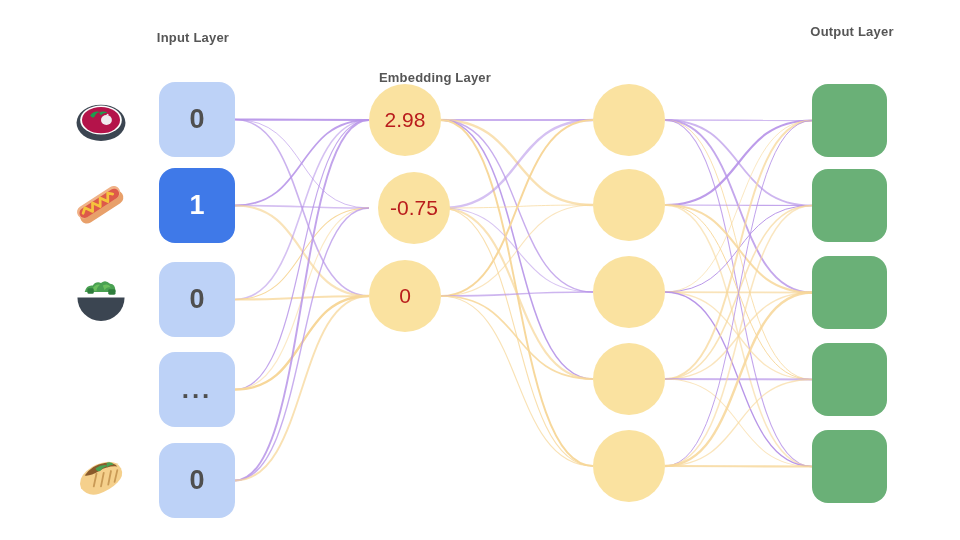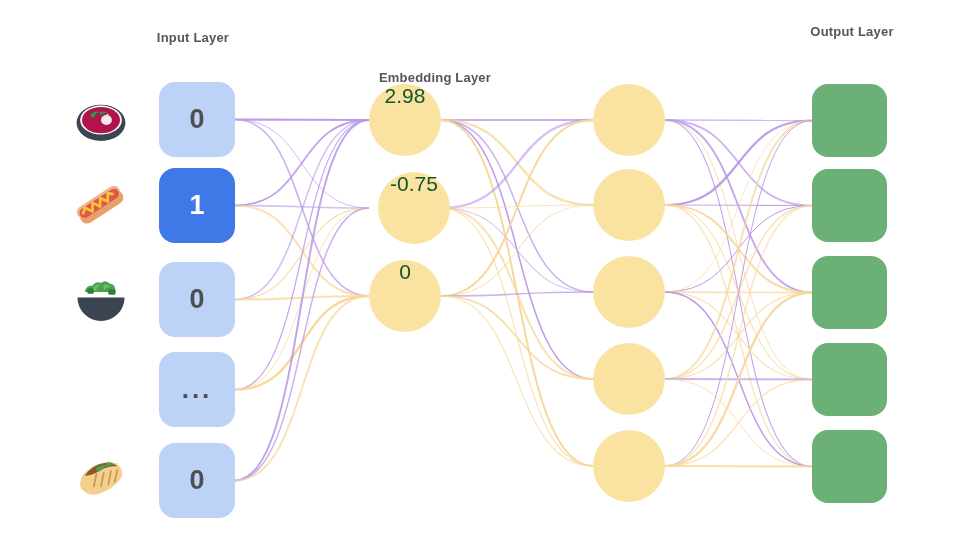--- a/index.html
+++ b/index.html
@@ -83,26 +83,26 @@
 
   
   .embed-node {
     position: absolute;
     width: 72px;
     height: 72px;
     border-radius: 50%;
     background: #fae2a0;
     z-index: 3;
     display: flex;
-    align-items: flex-start;
+    align-items: center;
     justify-content: center;
     font-family: "Liberation Sans", sans-serif;
     font-size: 21px;
     font-weight: normal;
-    color: #14532d;
+    color: #b91c1c;
   }
 
   
   .hidden-node {
     position: absolute;
     width: 72px;
     height: 72px;
     border-radius: 50%;
     background: #fae2a0;
     z-index: 3;

